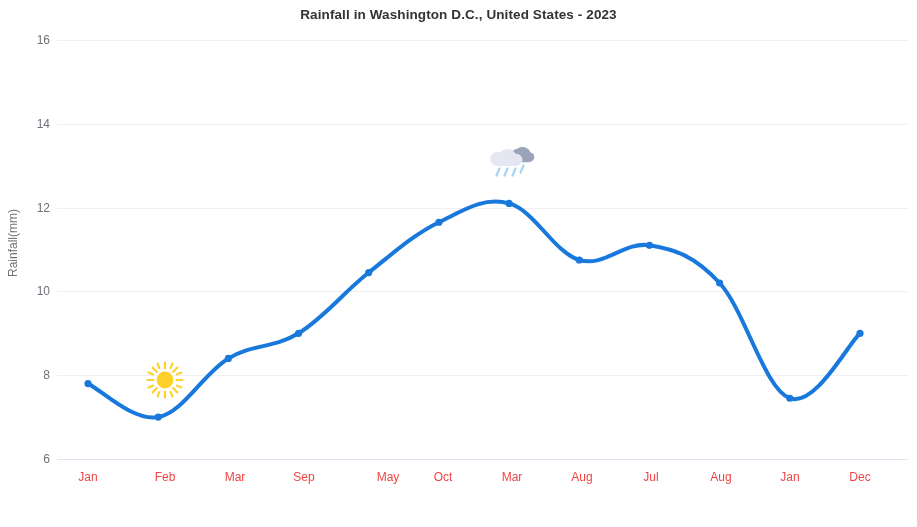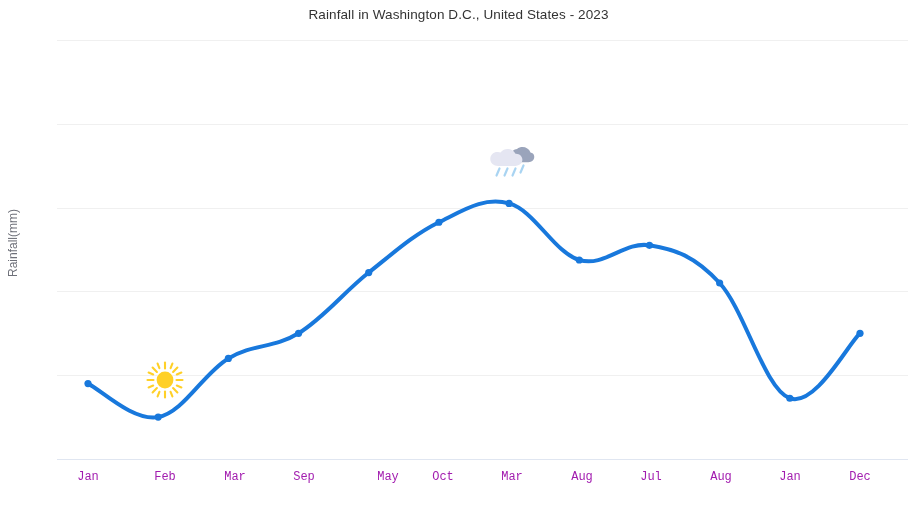--- a/index.html
+++ b/index.html
@@ -20,21 +20,21 @@
   }
   .chart-title {
     position: absolute;
     left: 0;
     top: 7px;
     width: 917px;
     text-align: center;
     font-size: 13.5px;
     color: #333333;
     letter-spacing: 0.1px;
-    font-weight: 400;
+    font-weight: 700;
   }
   .y-axis-title {
     position: absolute;
     left: -37px;
     top: 236px;
     width: 100px;
     text-align: center;
     font-size: 12px;
     color: #6e7079;
     transform: rotate(-90deg);
@@ -56,24 +56,23 @@
     top: 0;
     width: 50px;
     height: 527px;
   }
   .x-tick-label {
     position: absolute;
     width: 60px;
     margin-left: -30px;
     text-align: center;
     font-size: 12px;
-    color: #a21caf;
+    color: #ef4444;
     top: 471px;
     line-height: 12px;
-    font-family: Liberation Mono, monospace;
   }
   .grid-line {
     position: absolute;
     left: 57px;
     width: 851px;
     height: 1px;
     background: #f0f0f0;
   }
   .axis-line {
     position: absolute;
@@ -96,20 +95,28 @@
 </style>
 </head>
 <body>
 
 <div id="chart-root">
 
   <div class="chart-title">Rainfall in Washington D.C., United States - 2023</div>
 
   <div class="y-axis-title">Rainfall(mm)</div>
 
+  <div class="y-ticks-wrap">
+    <div class="y-tick-label" style="top:34px">16</div>
+    <div class="y-tick-label" style="top:118px">14</div>
+    <div class="y-tick-label" style="top:202px">12</div>
+    <div class="y-tick-label" style="top:285px">10</div>
+    <div class="y-tick-label" style="top:369px">8</div>
+    <div class="y-tick-label" style="top:453px">6</div>
+  </div>
 
   <div class="grid-line" style="top:40px"></div>
   <div class="grid-line" style="top:124px"></div>
   <div class="grid-line" style="top:208px"></div>
   <div class="grid-line" style="top:291px"></div>
   <div class="grid-line" style="top:375px"></div>
   <div class="axis-line" style="top:459px"></div>
 
   <div class="x-tick-label" style="left:88px">Jan</div>
   <div class="x-tick-label" style="left:165px">Feb</div>

